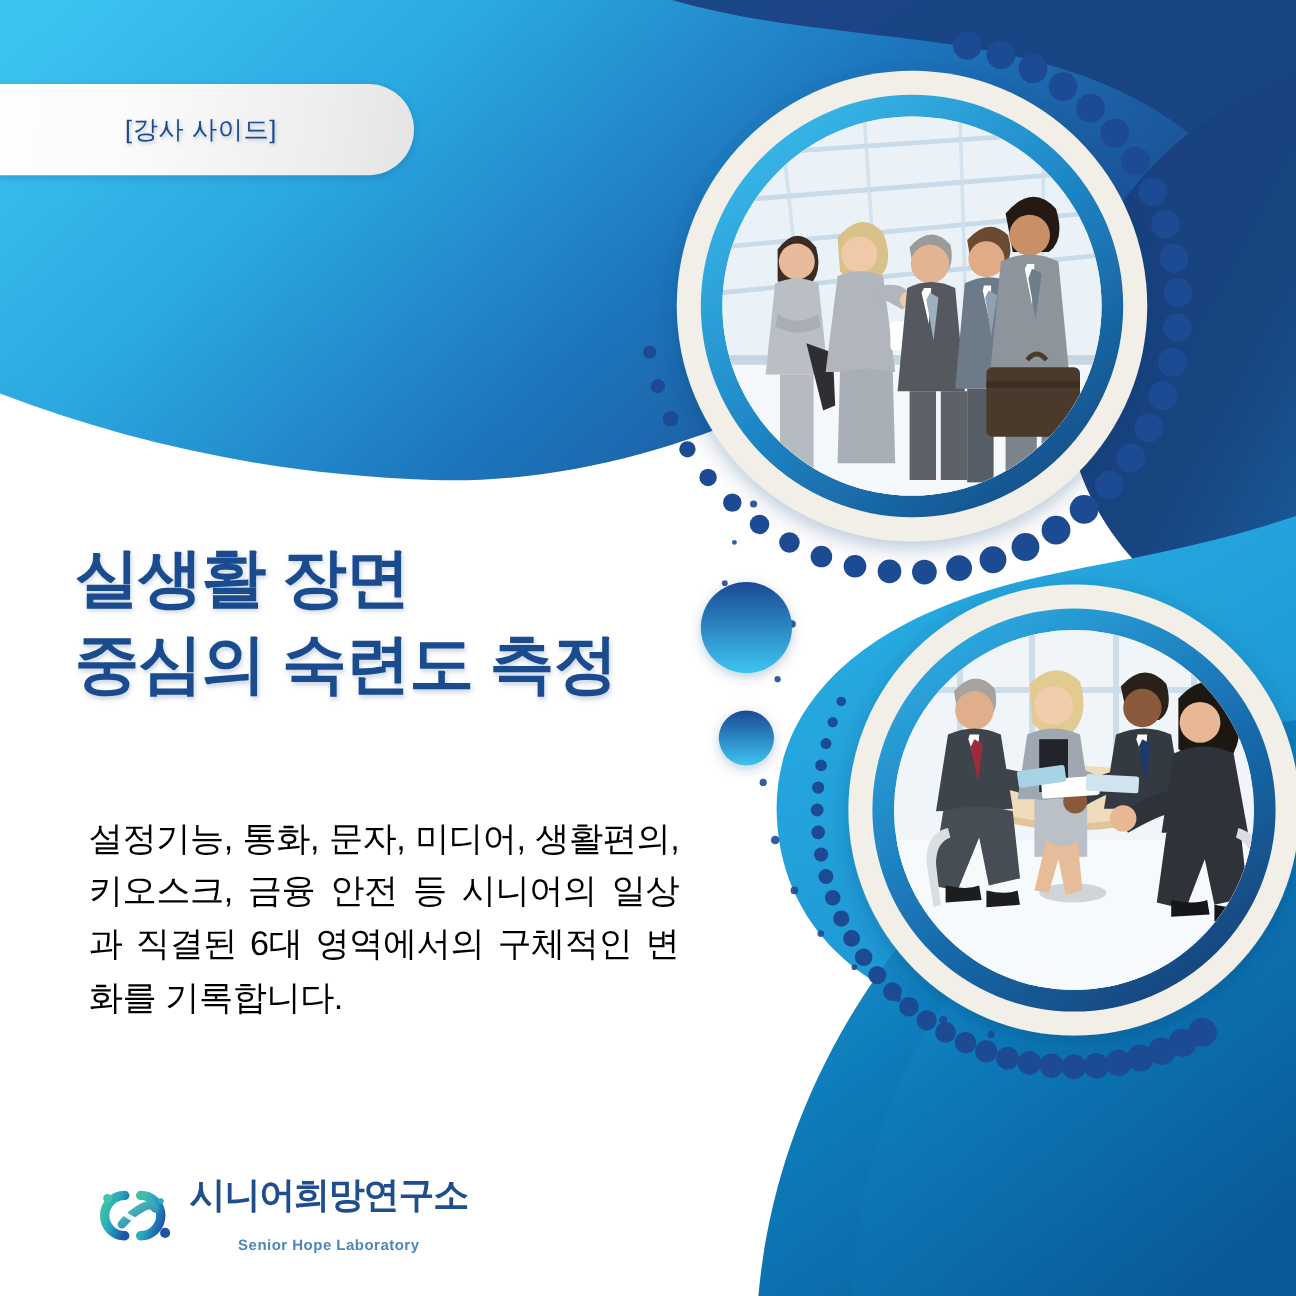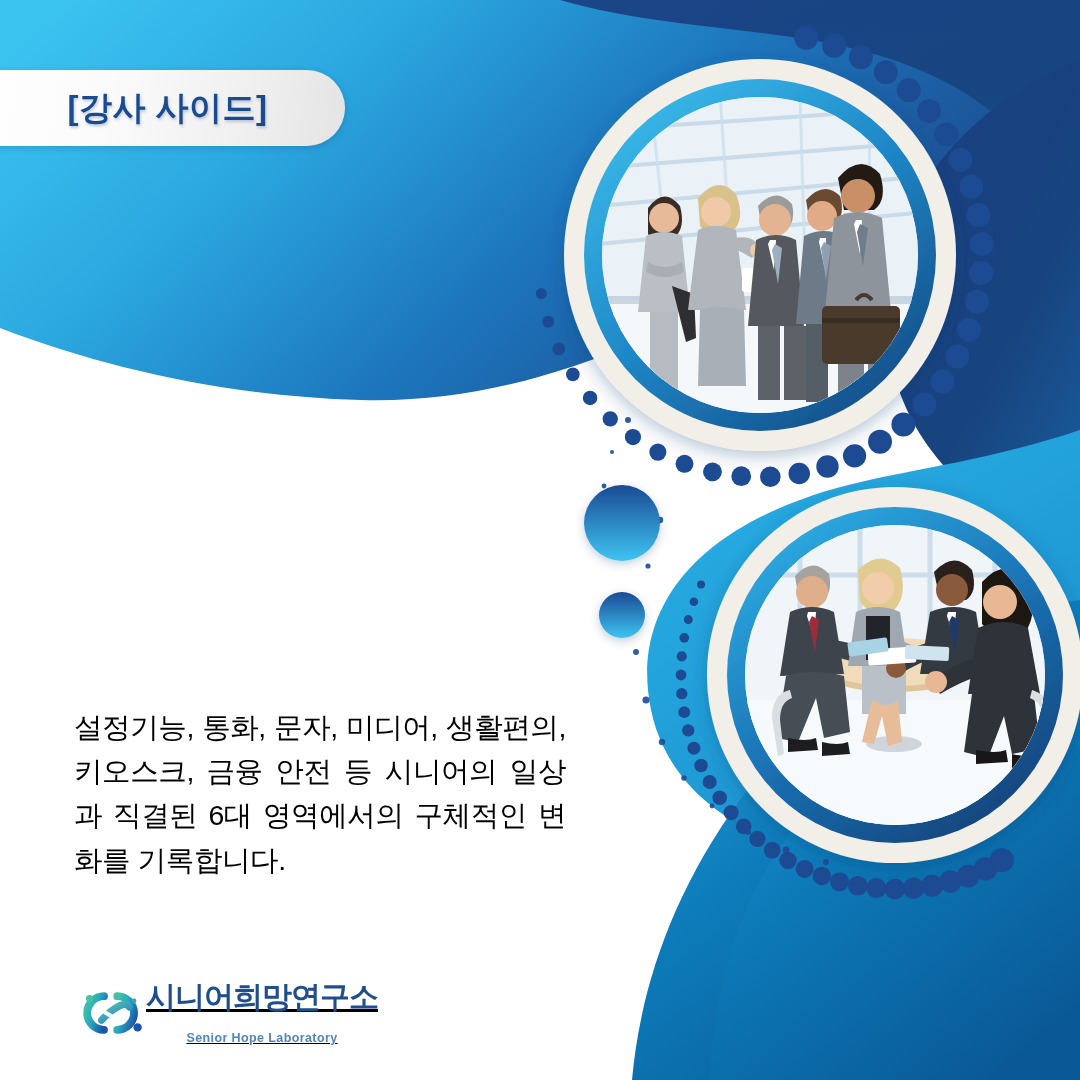--- a/index.html
+++ b/index.html
@@ -25,21 +25,21 @@
     left:-40px;top:70px;
     width:385px;height:76px;
     border-radius:0 40px 40px 0;
     background:linear-gradient(100deg,#ffffff 0%,#fbfbfb 38%,#eeeeee 78%,#e4e4e4 100%);
     box-shadow:0 2px 7px rgba(8,40,90,.20);
     display:flex;align-items:center;justify-content:center;
     padding-left:30px;
     box-sizing:border-box;
   }
   .badge-text{
-    font-size:33px;font-weight:bold;
+    font-size:21px;font-weight:normal;
     color:#1b4b8f;
     letter-spacing:.5px;
     text-shadow:1px 2px 3px rgba(120,140,170,.45);
     white-space:nowrap;
   }
 
   
   .headline{
     position:absolute;
     left:62px;top:447px;
@@ -50,35 +50,35 @@
     color:#1b4b8f;
     line-height:1.33;
     letter-spacing:-1px;
     white-space:nowrap;
     text-shadow:1px 2px 4px rgba(120,145,180,.40);
   }
 
   
   .body-copy{
     position:absolute;
-    left:74px;top:676px;
+    left:74px;top:648px;
     width:492px;
     font-size:28.5px;
     line-height:1.56;
     color:#000000;
     text-align:justify;
     text-justify:inter-character;
     letter-spacing:-.4px;
   }
 
   
   .logo{
     position:absolute;
     left:80px;top:982px;
-    display:flex;align-items:center;text-decoration:underline;
+    display:flex;align-items:center;gap:12px;
   }
   .logo-mark{width:66px;height:58px;flex:none;}
   .logo-words{display:flex;flex-direction:column;line-height:1;}
   .logo-ko{
     font-size:30px;font-weight:bold;color:#1f4e8c;
     letter-spacing:-1px;
   }
   .logo-en{
     font-size:12.5px;font-weight:bold;color:#4e86bd;
     letter-spacing:.4px;margin-top:20px;text-align:center;
@@ -412,20 +412,24 @@
     <g>
       <circle cx="622" cy="523" r="38" fill="url(#gDot)" filter="url(#tinyShadow)"></circle>
       <circle cx="622" cy="615" r="23" fill="url(#gDot)" filter="url(#tinyShadow)"></circle>
     </g>
   </svg>
 
   <div class="badge">
     <span class="badge-text">[강사 사이드]</span>
   </div>
 
+  <div class="headline">
+    <div class="headline-line">실생활 장면</div>
+    <div class="headline-line">중심의 숙련도 측정</div>
+  </div>
 
   <p class="body-copy">설정기능, 통화, 문자, 미디어, 생활편의, 키오스크, 금융 안전 등 시니어의 일상과 직결된 6대 영역에서의 구체적인 변화를 기록합니다.</p>
 
   <div class="logo">
     <svg class="logo-mark" viewBox="0 0 110 96">
       <defs>
         <linearGradient id="lgMark" x1="0" y1="0.2" x2="1" y2="0.9">
           <stop offset="0%" stop-color="#3fc0a6"></stop>
           <stop offset="42%" stop-color="#28a6bf"></stop>
           <stop offset="100%" stop-color="#1b54a8"></stop>

